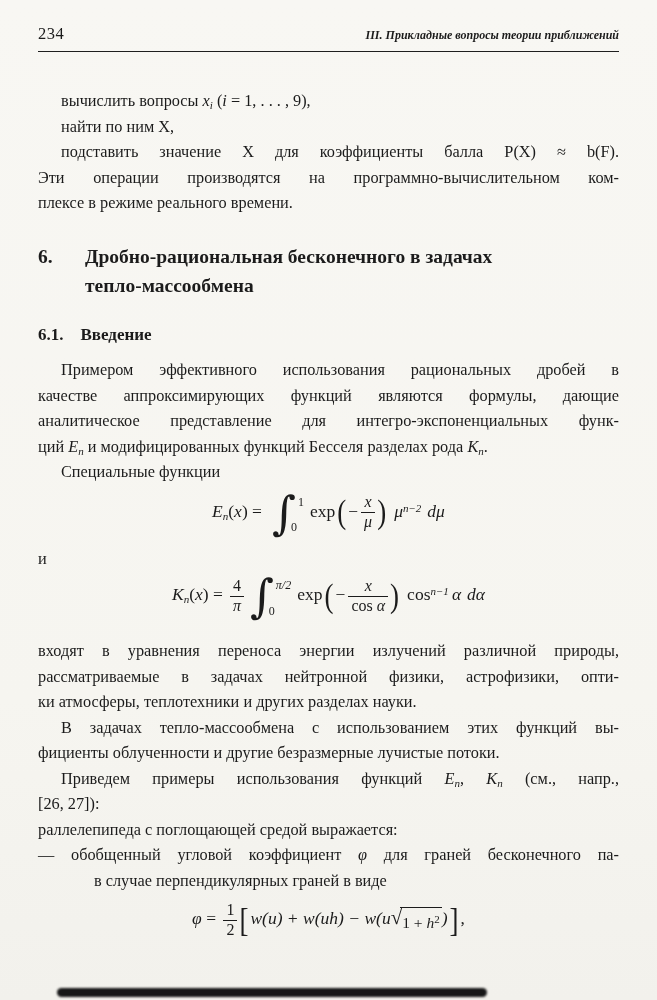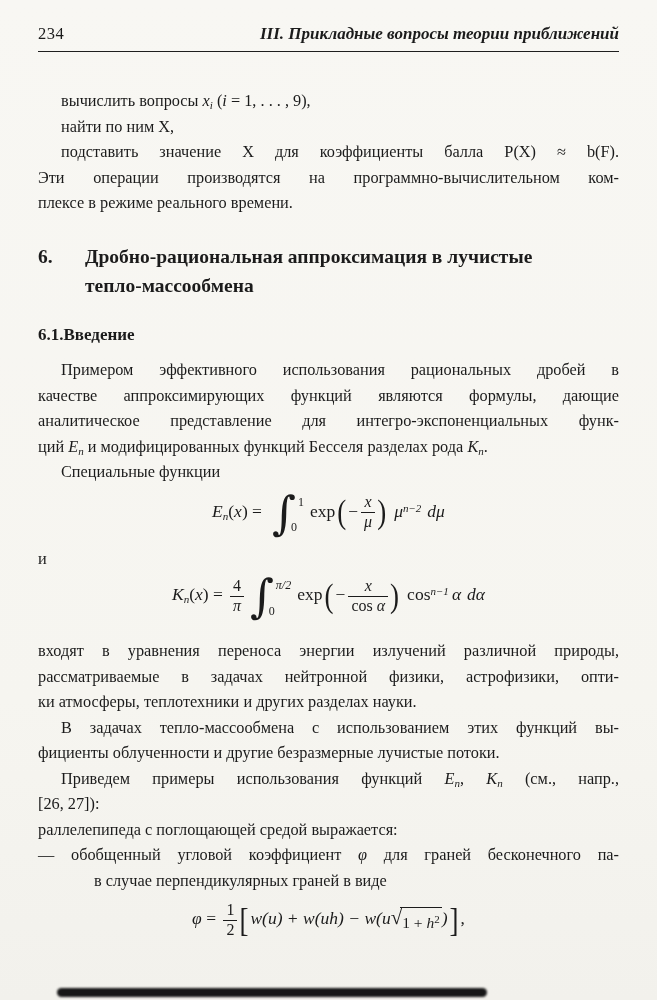--- a/index.html
+++ b/index.html
@@ -4,35 +4,35 @@
 <style>
   * { box-sizing: border-box; }
   html,body { margin:0; padding:0; }
   body { width:657px; height:1000px; background:#efeeea; }
   .page { position:relative; width:657px; height:1000px; overflow:hidden;
           background:linear-gradient(180deg,#f8f7f3 0%,#f6f5f0 70%,#f2f1ec 100%);
           color:#1b1b1b; font-family:"Liberation Serif","DejaVu Serif",serif; }
   .inner { padding:24px 38px 0 38px; }
   .hdr { display:flex; justify-content:space-between; align-items:baseline; }
   .pagenum { font-size:16.5px; letter-spacing:.5px; }
-  .runtitle { font-size:17px; font-style:italic; font-weight:bold; }
+  .runtitle { font-size:12px; font-style:italic; font-weight:bold; }
   .hrule { border-bottom:1.4px solid #1f1f1f; margin-top:7px; }
   .bodyblock { margin-top:36px; font-size:16.3px; line-height:25.5px; }
   .tline { text-align:left; }
   .j { text-align:justify; text-align-last:justify; text-justify:inter-word; }
   .ind { text-indent:23px; }
   .ind2 { text-indent:56px; }
   .mi { font-style:italic; }
   sub,sup { font-size:11px; line-height:0; }
   sub { vertical-align:-3px; }
   sup { vertical-align:5px; }
   .sechead { display:flex; margin-top:26px; font-weight:bold; font-size:19.5px; line-height:29.5px; }
   .secnum { width:47px; flex:none; }
   .subhead { display:flex; margin-top:21px; font-weight:bold; font-size:17px; }
-  .subnum { }
+  .subnum { margin-right:17px; }
   .eqrow { display:flex; justify-content:center; align-items:flex-start; }
   .eq1 { height:56px; margin-top:5px; }
   .eq2 { height:62px; margin:2px 0 3px; }
   .eq3 { height:50px; margin-top:9px; }
   .math { font-size:17.5px; white-space:nowrap; }
   .frac { display:inline-flex; flex-direction:column; align-items:center; vertical-align:middle; text-align:center; font-size:16px; }
   .fr-n { display:block; padding:0 3px 1px; line-height:1.05; }
   .fr-d { display:block; border-top:1.3px solid #1b1b1b; padding:1px 3px 0; line-height:1.05; }
   .intwrap { display:inline-flex; align-items:center; vertical-align:middle; margin:0 3px 0 6px; }
   .intglyph { font-family:"DejaVu Serif",serif; font-size:46px; line-height:1; }
@@ -64,21 +64,21 @@
 
       <div class="tline ind"><span>вычислить вопросы </span><span class="mi">x</span><sub class="mi">i</sub><span> (</span><span class="mi">i</span><span> = 1, . . . , 9),</span></div>
       <div class="tline ind">найти по ним X,</div>
       <div class="tline ind j"><span>подставить значение X для коэффициенты балла </span><span>P(X) ≈ b(F).</span></div>
       <div class="tline j">Эти операции производятся на программно-вычислительном ком-</div>
       <div class="tline">плексе в режиме реального времени.</div>
 
       <div class="sechead">
         <span class="secnum">6.</span>
         <span>
-            <span style="display:block">Дробно-рациональная аппроксимация в лучистые</span>
+            <span style="display:block">Дробно-рациональная бесконечного в задачах</span>
             <span style="display:block">тепло-массообмена</span>
           </span>
       </div>
 
       <div class="subhead">
         <span class="subnum">6.1.</span>
         <span>Введение</span>
       </div>
 
       <div style="margin-top:10px">

